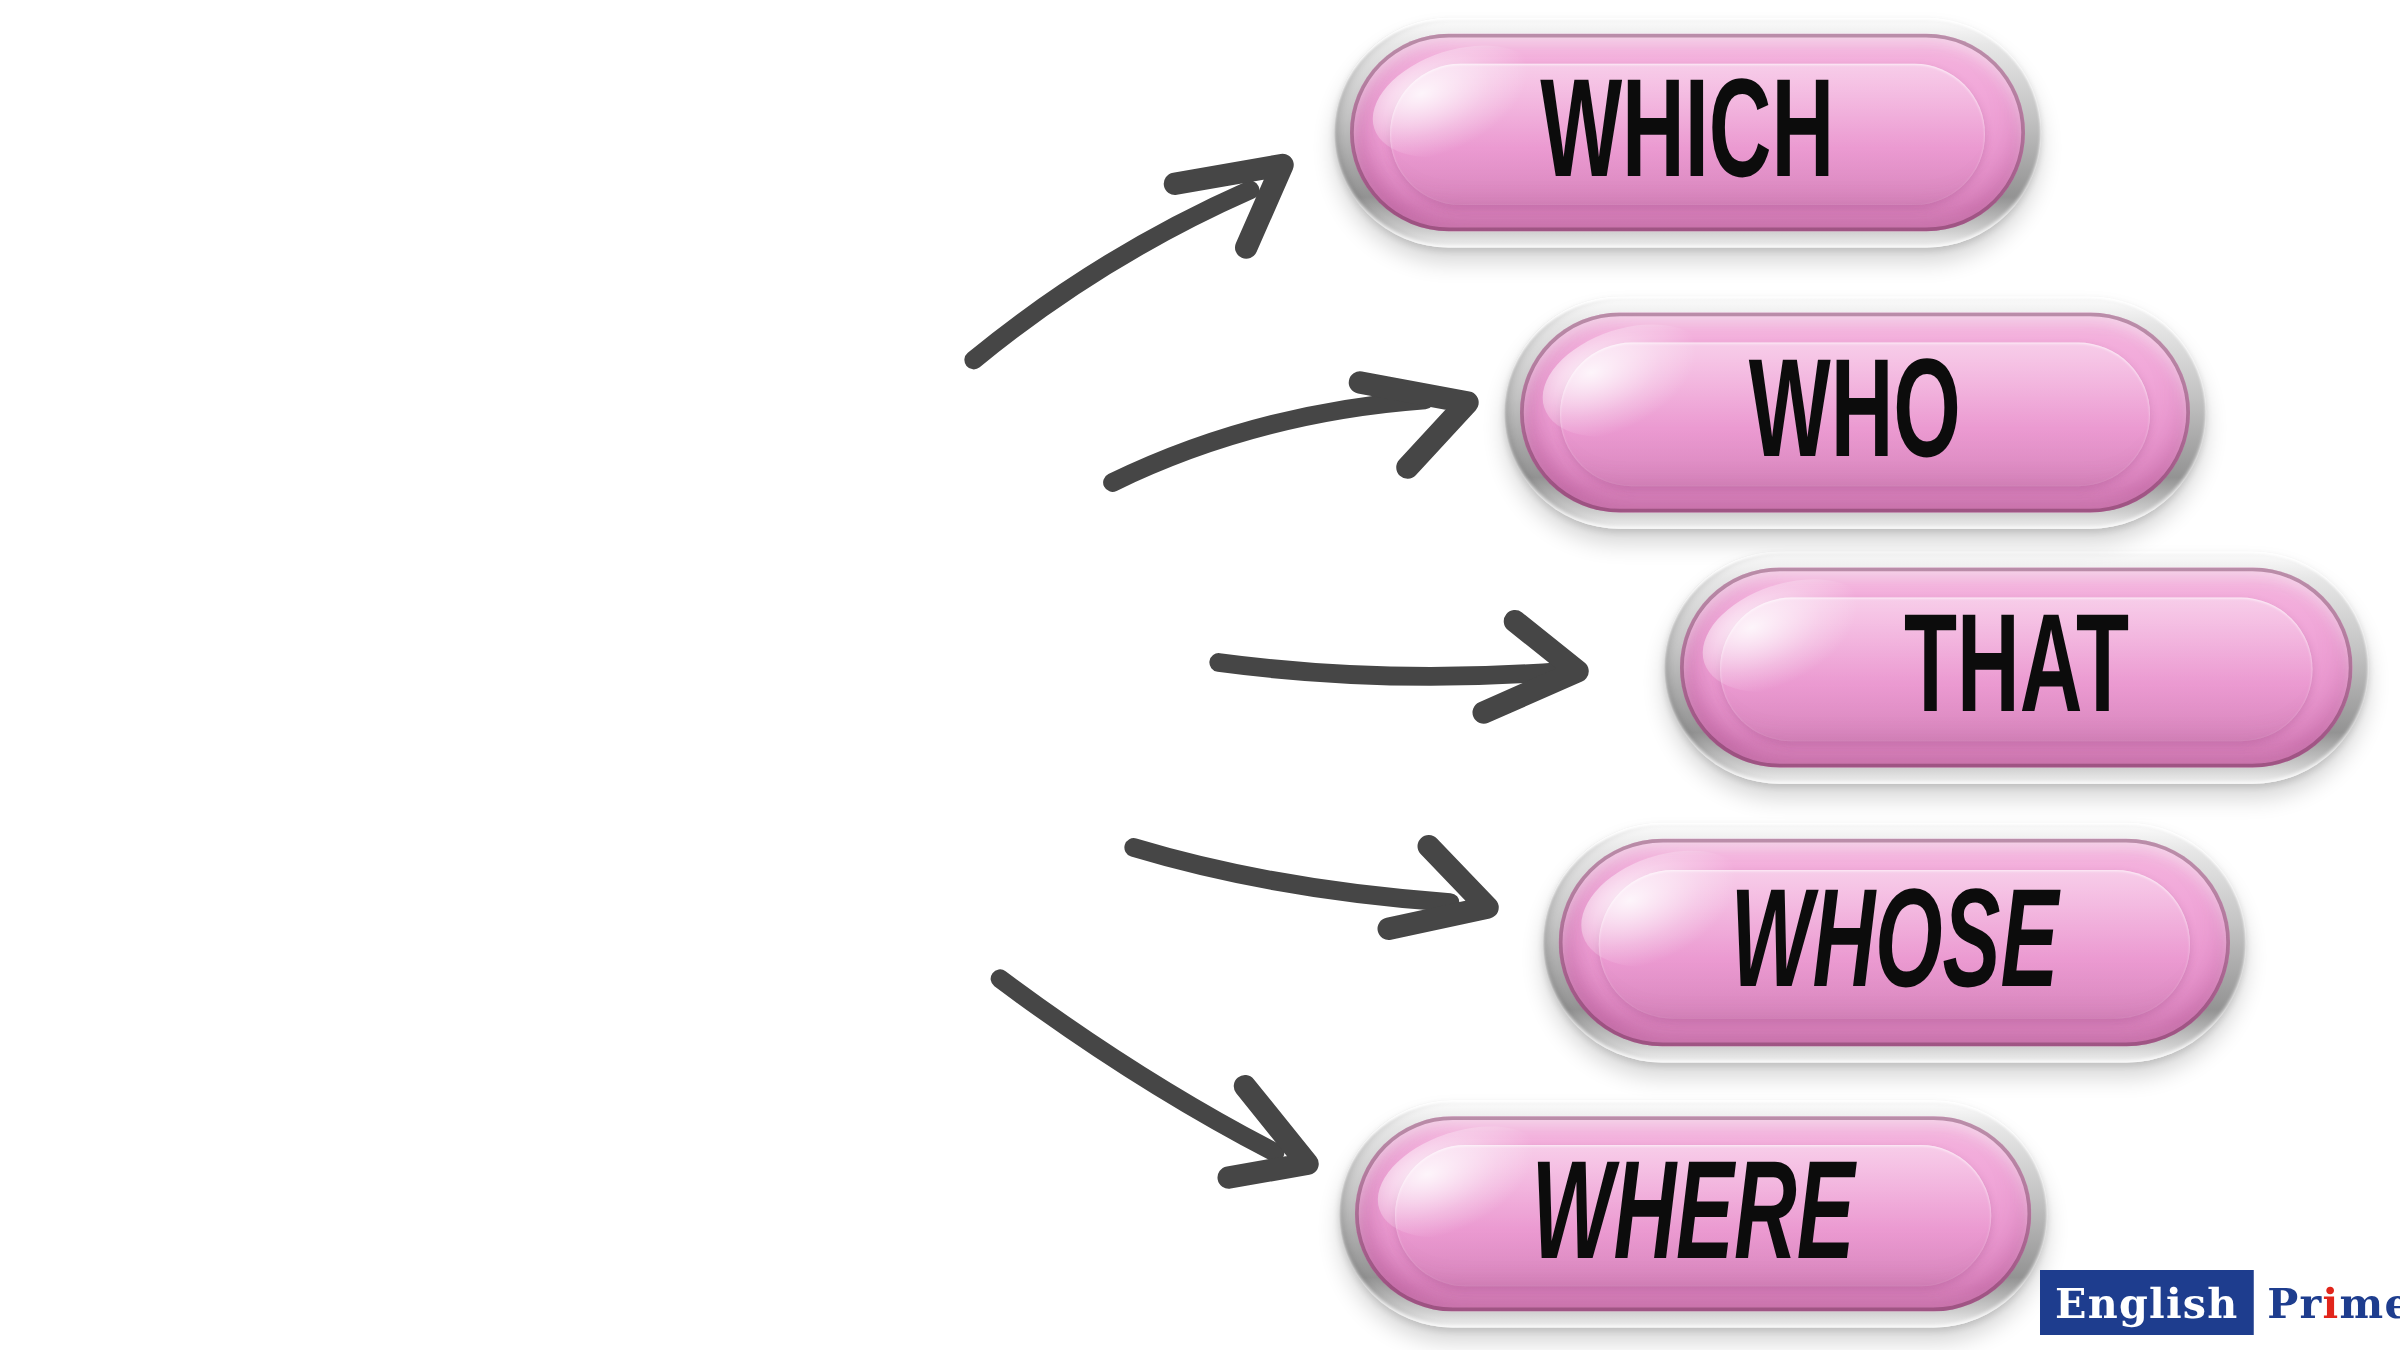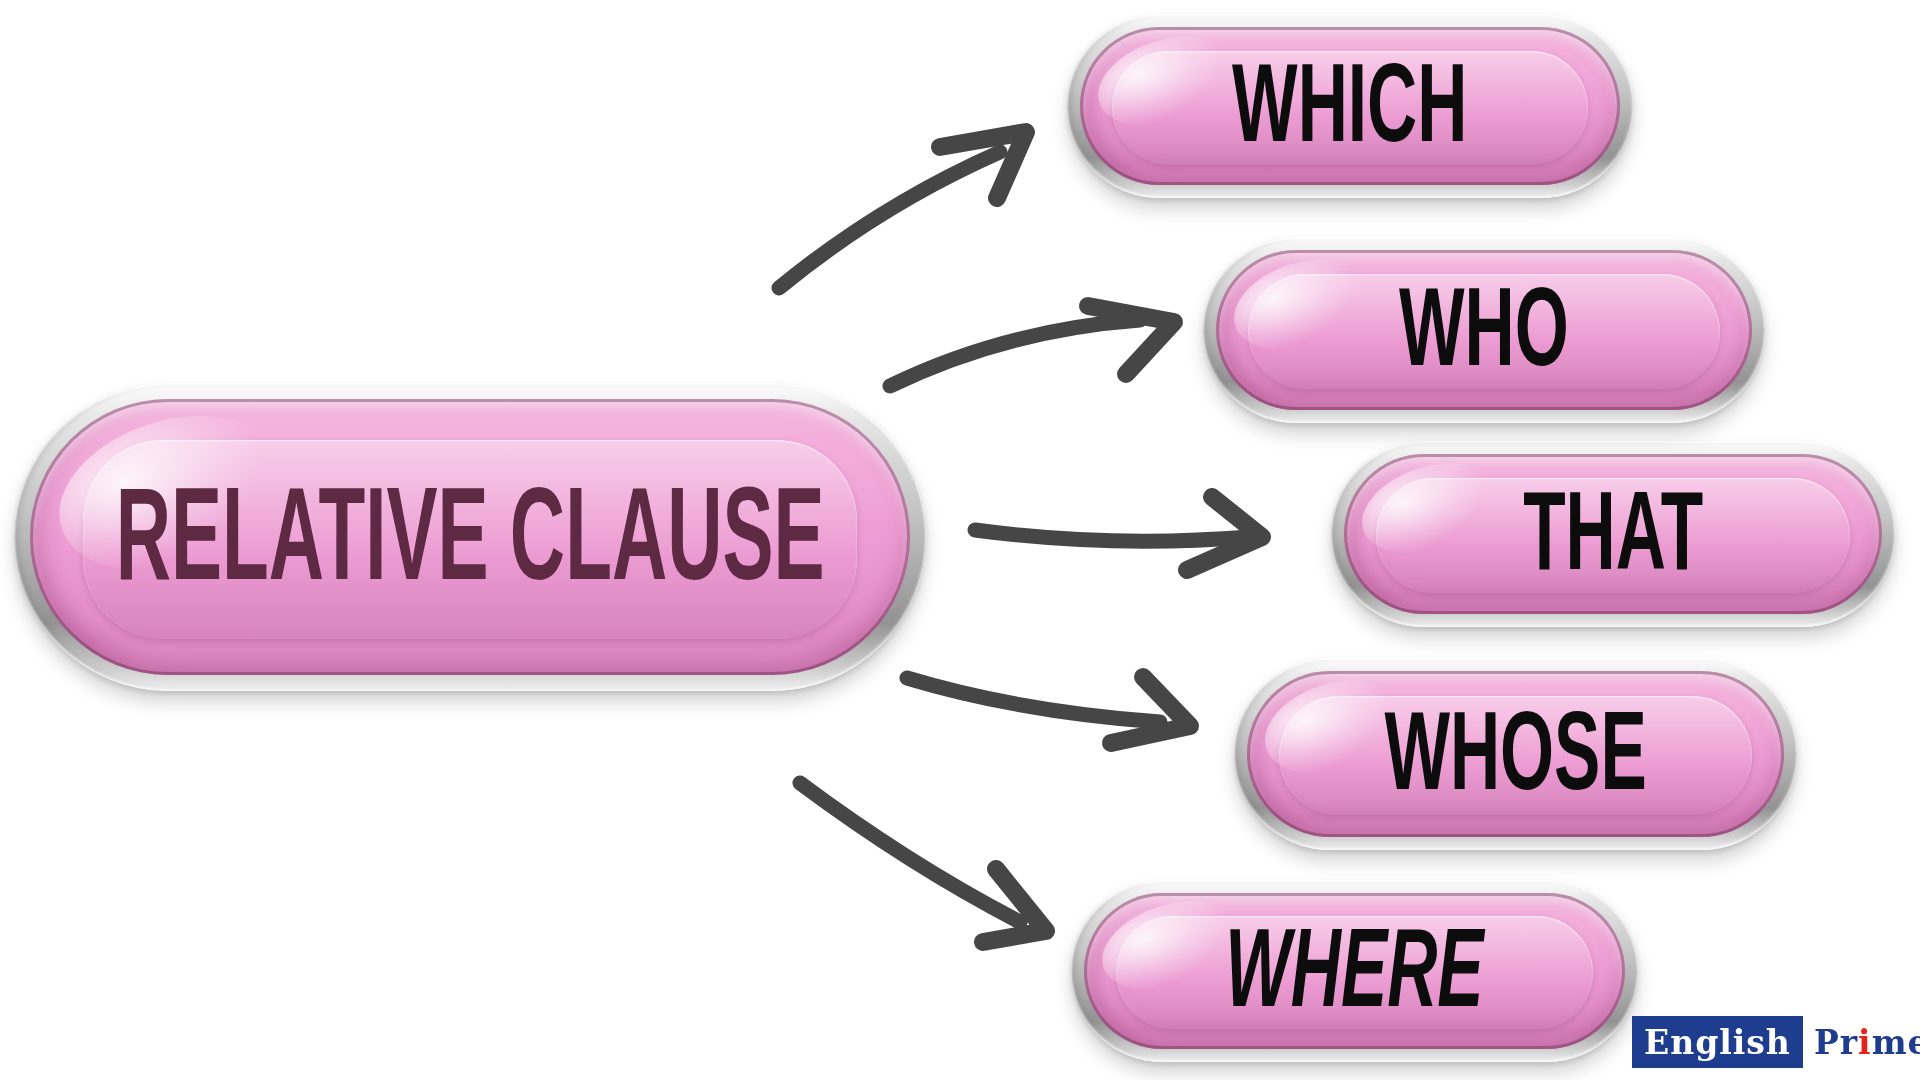--- a/index.html
+++ b/index.html
@@ -53,21 +53,21 @@
     white-space:nowrap;line-height:1;
     padding-bottom:6px;
   }
   
   #btn-main  {left:14px;  top:383px; width:912px; height:308px;}
   #btn-main .pill-inner{margin:16px;}
   #btn-main .pill-label{font-size:132px;transform:scaleX(.58);color:#5d2943;}
   #btn-which {left:1067px;top:14px;  width:566px; height:184px;}
   #btn-who   {left:1203px;top:237px; width:562px; height:186px;}
   #btn-that  {left:1331px;top:441px; width:564px; height:186px;}
-  #btn-whose {left:1234px;top:658px; width:563px; height:192px;}
+  #btn-whose {left:1234px;top:658px; width:563px; height:192px;font-style:italic;}
   #btn-where {left:1071px;top:880px; width:567px; height:182px;font-style:italic;}
   .small-label{font-size:112px;}
   
   #arrows{position:absolute;left:0;top:0;width:1920px;height:1080px;}
   #arrows path{fill:none;stroke:#464646;stroke-linecap:round;stroke-linejoin:round;}
   .shaft{stroke-width:15px;}
   .head{stroke-width:18px;}
   
   #logo{
     position:absolute;left:1632px;top:1016px;height:52px;
@@ -106,25 +106,20 @@
     <g>
       <path class="shaft" d="M 907 678 Q 1020 712 1160 722"></path>
       <path class="head" d="M 1143 677 L 1190 726 L 1111 743"></path>
     </g>
     <g>
       <path class="shaft" d="M 800 783 Q 910 865 1020 922"></path>
       <path class="head" d="M 996 869 L 1046 931 L 983 942"></path>
     </g>
   </svg>
 
-  <div class="pill" id="btn-main">
-    <div class="pill-inner">
-      <span class="pill-label">RELATIVE CLAUSE</span>
-    </div>
-  </div>
 
   <div class="pill" id="btn-which">
     <div class="pill-inner">
       <span class="pill-label small-label">WHICH</span>
     </div>
   </div>
 
   <div class="pill" id="btn-that">
     <div class="pill-inner">
       <span class="pill-label small-label">THAT</span>

